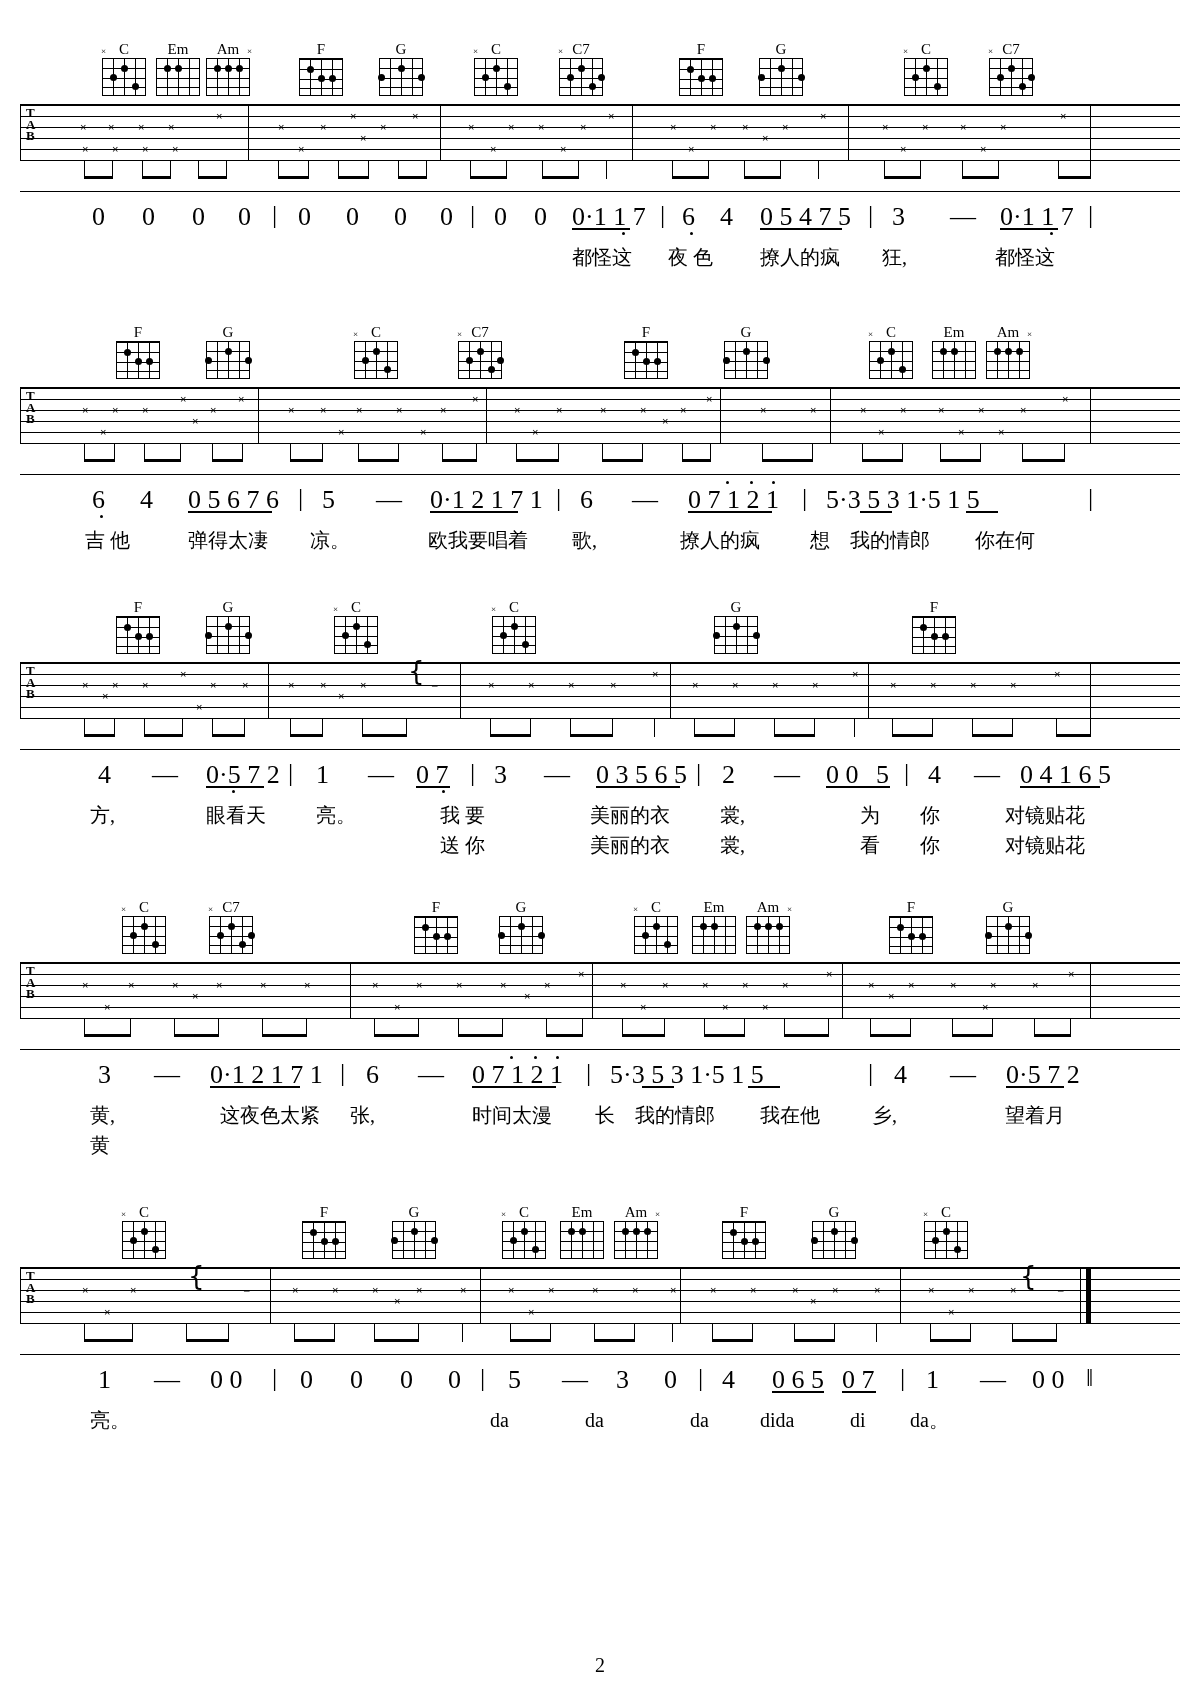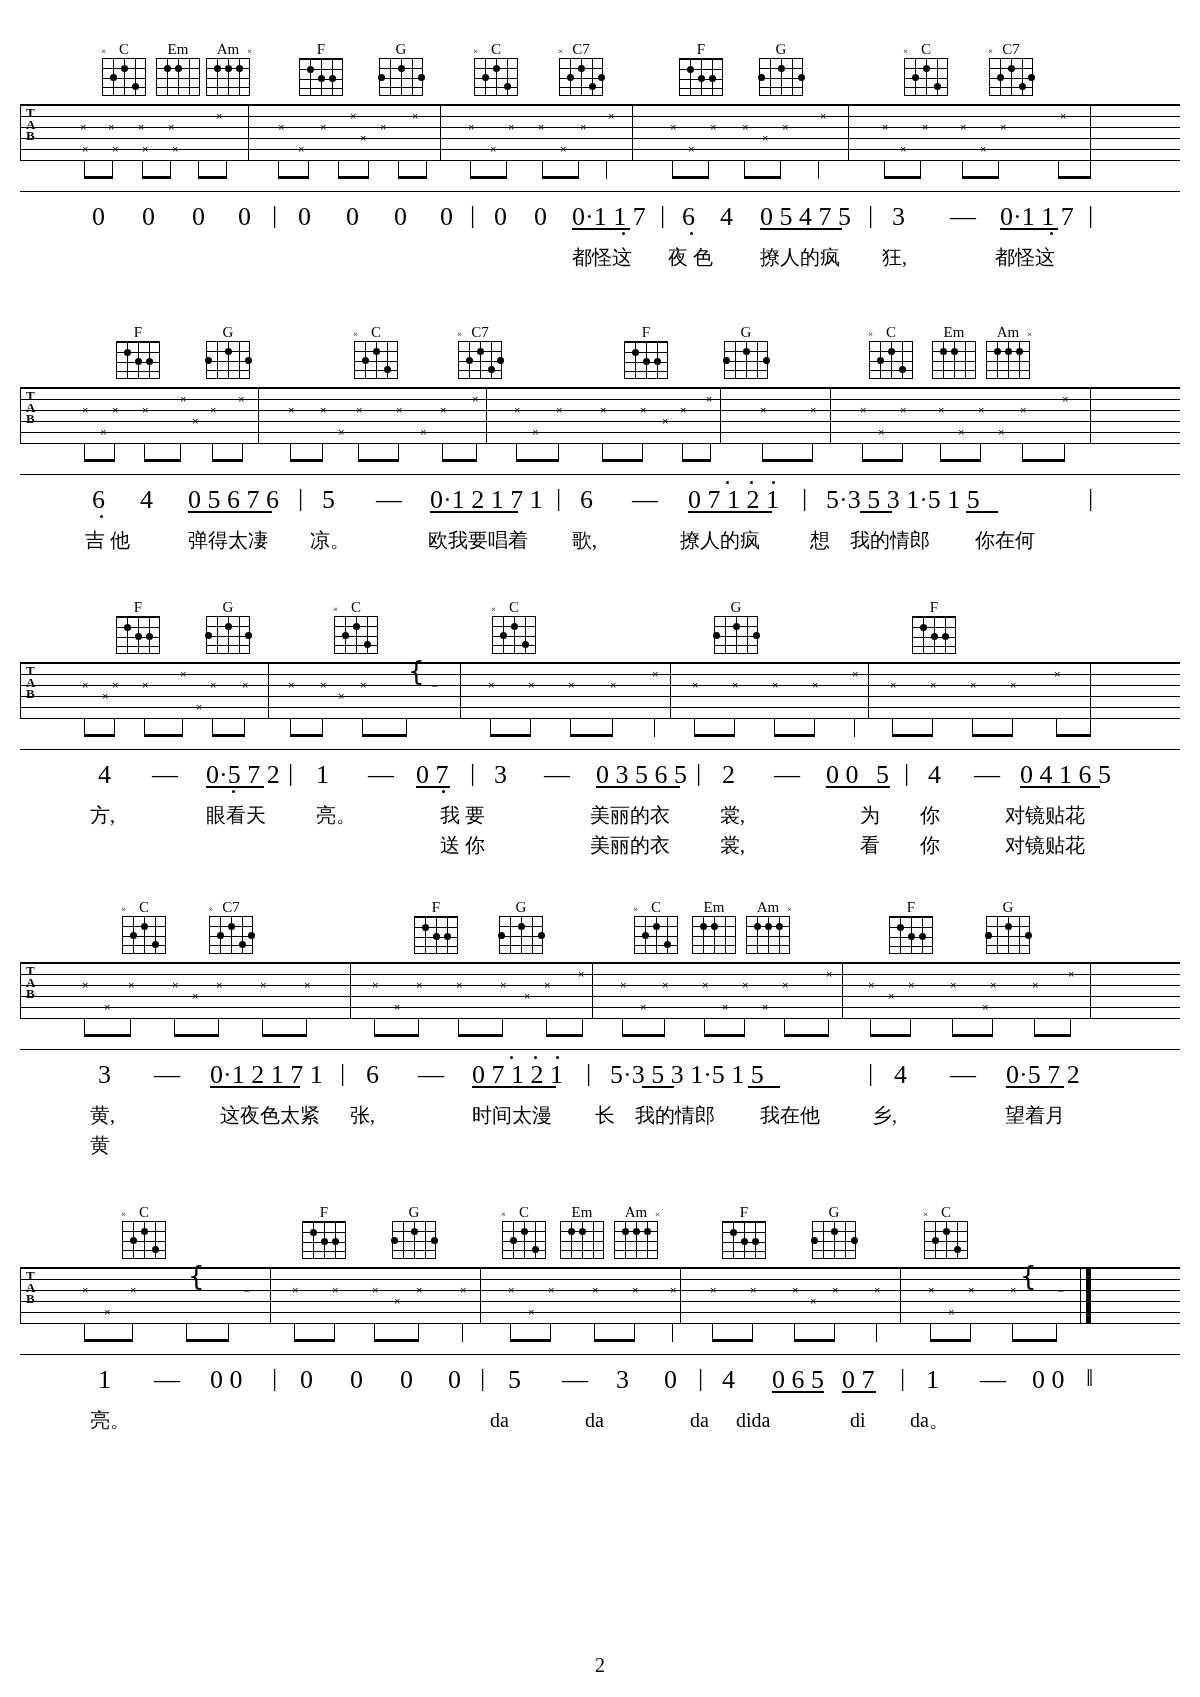--- a/index.html
+++ b/index.html
@@ -1368,21 +1368,21 @@
     <div class="tok" style="left:960px;top:12px">—</div>
     <div class="tok" style="left:1012px;top:12px">0 0</div>
     <div class="bl" style="left:1066px;top:10px">‖</div>
   </div>
 
   <div class="lyrics">
     <div class="w" style="left:70px">亮。</div>
     <div class="w" style="left:470px">da</div>
     <div class="w" style="left:565px">da</div>
     <div class="w" style="left:670px">da</div>
-    <div class="w" style="left:716px">dida</div>
+    <div class="w" style="left:740px">dida</div>
     <div class="w" style="left:830px">di</div>
     <div class="w" style="left:890px">da。</div>
   </div>
 </div>
 
 <div class="pagenum">2</div>
 
 </div>
 
 </body></html>

